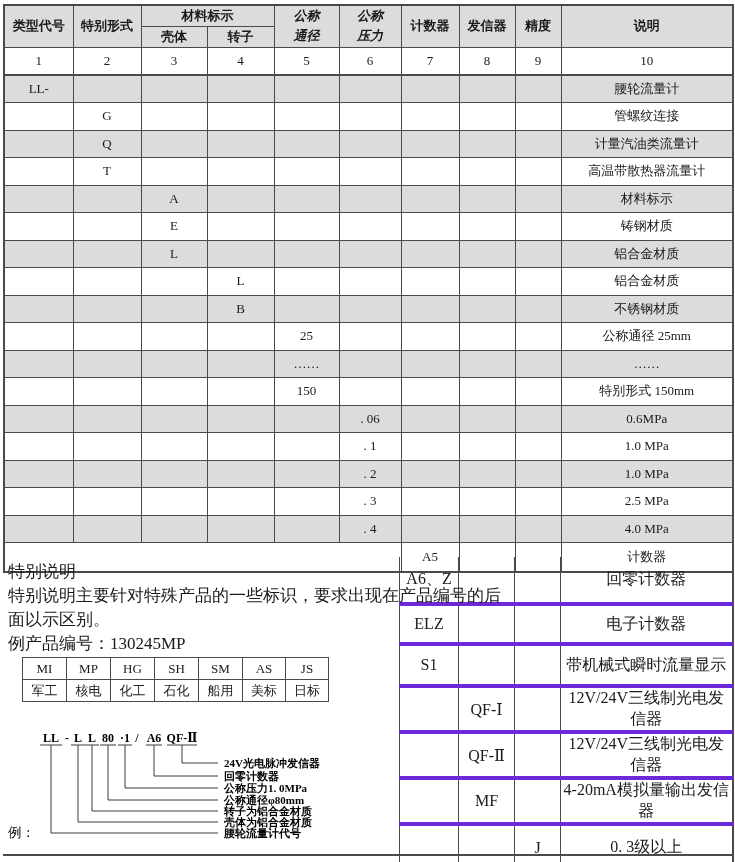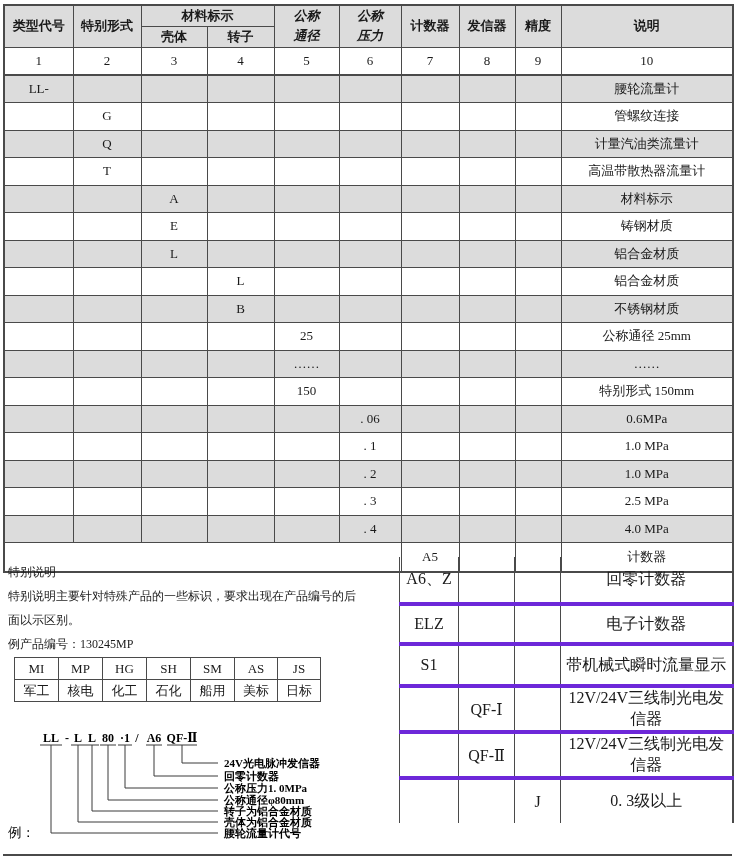--- a/index.html
+++ b/index.html
@@ -19,22 +19,22 @@
   .a5 td{height:28px;}
   
   .bt{position:absolute;left:399px;top:557px;width:333px;}
   .bt td{border:1px solid #4a4a4a;padding:0;text-align:center;vertical-align:middle;font-size:16px;}
   .bt tr td{border-top:none;}
   .bt tr+tr td{border-top:4px solid #6d28d9;}
   .bt td:last-child{border-right:2px solid #4a4a4a;}
   .bt tr:last-child td{border-bottom:none;}
   .pageline{position:absolute;left:3px;top:854px;width:729px;height:2px;background:#4a4a4a;}
   
-  .note{position:absolute;left:8px;top:560px;width:392px;font-size:12px;line-height:24px;white-space:nowrap;}
-  .minitable{position:absolute;left:14px;top:657px;width:306px;}
+  .note{position:absolute;left:8px;top:560px;width:392px;font-size:17px;line-height:24px;white-space:nowrap;}
+  .minitable{position:absolute;left:22px;top:657px;width:306px;}
   .minitable td{border:1px solid #4a4a4a;height:21px;text-align:center;font-size:13px;padding:0;}
   .diagram{position:absolute;left:0px;top:724px;width:430px;height:136px;}
   .diagram svg{display:block;}
   .code-t{font-family:"Liberation Serif","DejaVu Serif",serif;font-weight:bold;font-size:12px;}
   .callout-t{font-family:"Liberation Serif","DejaVu Serif",serif;font-weight:bold;font-size:11px;}
   .ex-t{font-family:"Liberation Serif","DejaVu Serif",serif;font-size:13.5px;}
   .dln{stroke:#3a3a3a;stroke-width:1;fill:none;}
 </style>
 </head>
 <body>
@@ -334,20 +334,26 @@
       <td>QF-Ⅰ</td>
       <td></td>
       <td>12V/24V三线制光电发信器</td>
     </tr>
     <tr style="height:42px">
       <td></td>
       <td>QF-Ⅱ</td>
       <td></td>
       <td>12V/24V三线制光电发信器</td>
     </tr>
+    <tr style="height:39px">
+      <td></td>
+      <td>MF</td>
+      <td></td>
+      <td>4-20mA模拟量输出发信器</td>
+    </tr>
     <tr style="height:45px">
       <td></td>
           <td></td>
       <td>J</td>
       <td>0. 3级以上</td>
     </tr>
   </tbody>
     </table>
 
   <div class="note">

